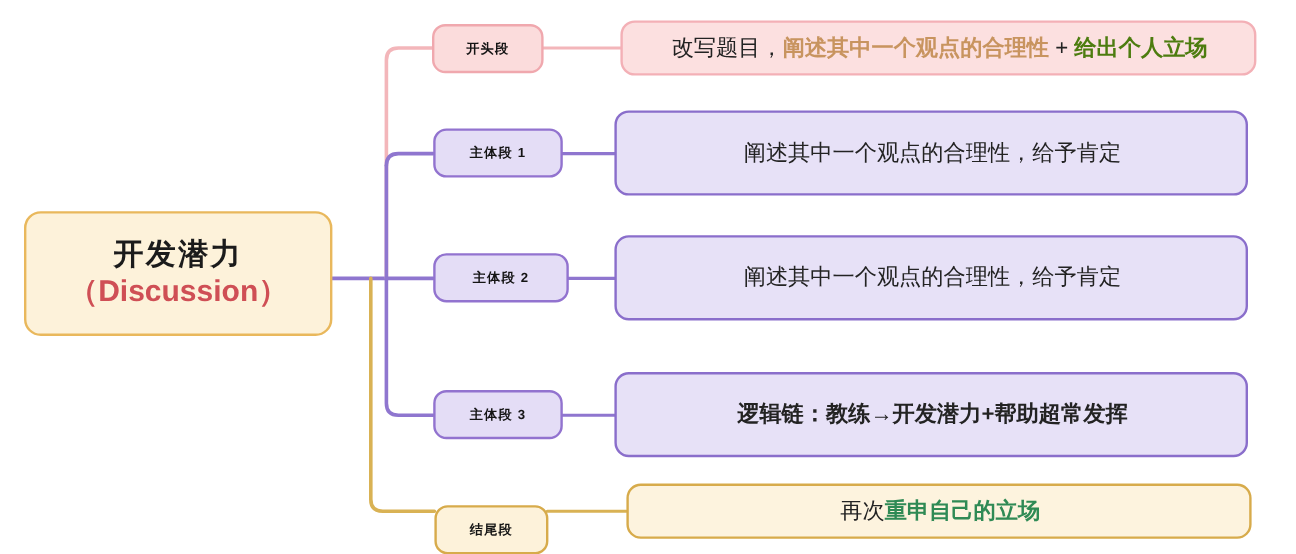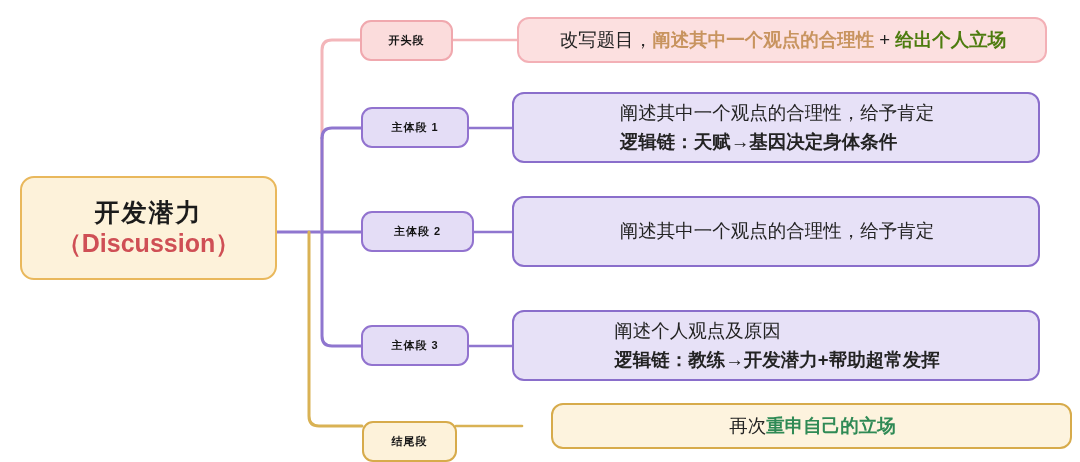--- a/index.html
+++ b/index.html
@@ -109,33 +109,31 @@
     </div>
 
   <div class="node content-box box-pink" style="left:517px;top:17px;width:530px;height:46px;">
       <div class="lines">
         <div class="ctext"><span class="seg c-dark">改写题目，</span><span class="seg c-orange seg-bold">阐述其中一个观点的合理性</span><span class="seg c-dark"> + </span><span class="seg c-blue seg-bold">给出个人立场</span></div>
       </div>
     </div>
   <div class="node content-box box-purple" style="left:512px;top:92px;width:528px;height:71px;">
       <div class="lines">
         <div class="ctext"><span class="seg c-dark">阐述其中一个观点的合理性，给予肯定</span></div>
-        <div class="ctext bold"><span class="seg c-dark seg-bold">逻辑链：天赋→基因决定身体条件</span></div>
       </div>
     </div>
   <div class="node content-box box-purple" style="left:512px;top:196px;width:528px;height:71px;">
       <div class="lines">
         <div class="ctext"><span class="seg c-dark">阐述其中一个观点的合理性，给予肯定</span></div>
       </div>
     </div>
   <div class="node content-box box-purple" style="left:512px;top:310px;width:528px;height:71px;">
       <div class="lines">
-        <div class="ctext"><span class="seg c-dark">阐述个人观点及原因</span></div>
         <div class="ctext bold"><span class="seg c-dark seg-bold">逻辑链：教练→开发潜力+帮助超常发挥</span></div>
       </div>
     </div>
-  <div class="node content-box box-gold" style="left:522px;top:403px;width:521px;height:46px;margin-left:29px;">
+  <div class="node content-box box-gold" style="left:522px;top:403px;width:521px;height:46px;">
       <div class="lines">
         <div class="ctext"><span class="seg c-dark">再次</span><span class="seg c-green seg-bold">重申自己的立场</span></div>
       </div>
     </div>
 
 </div>
 
 </body></html>

